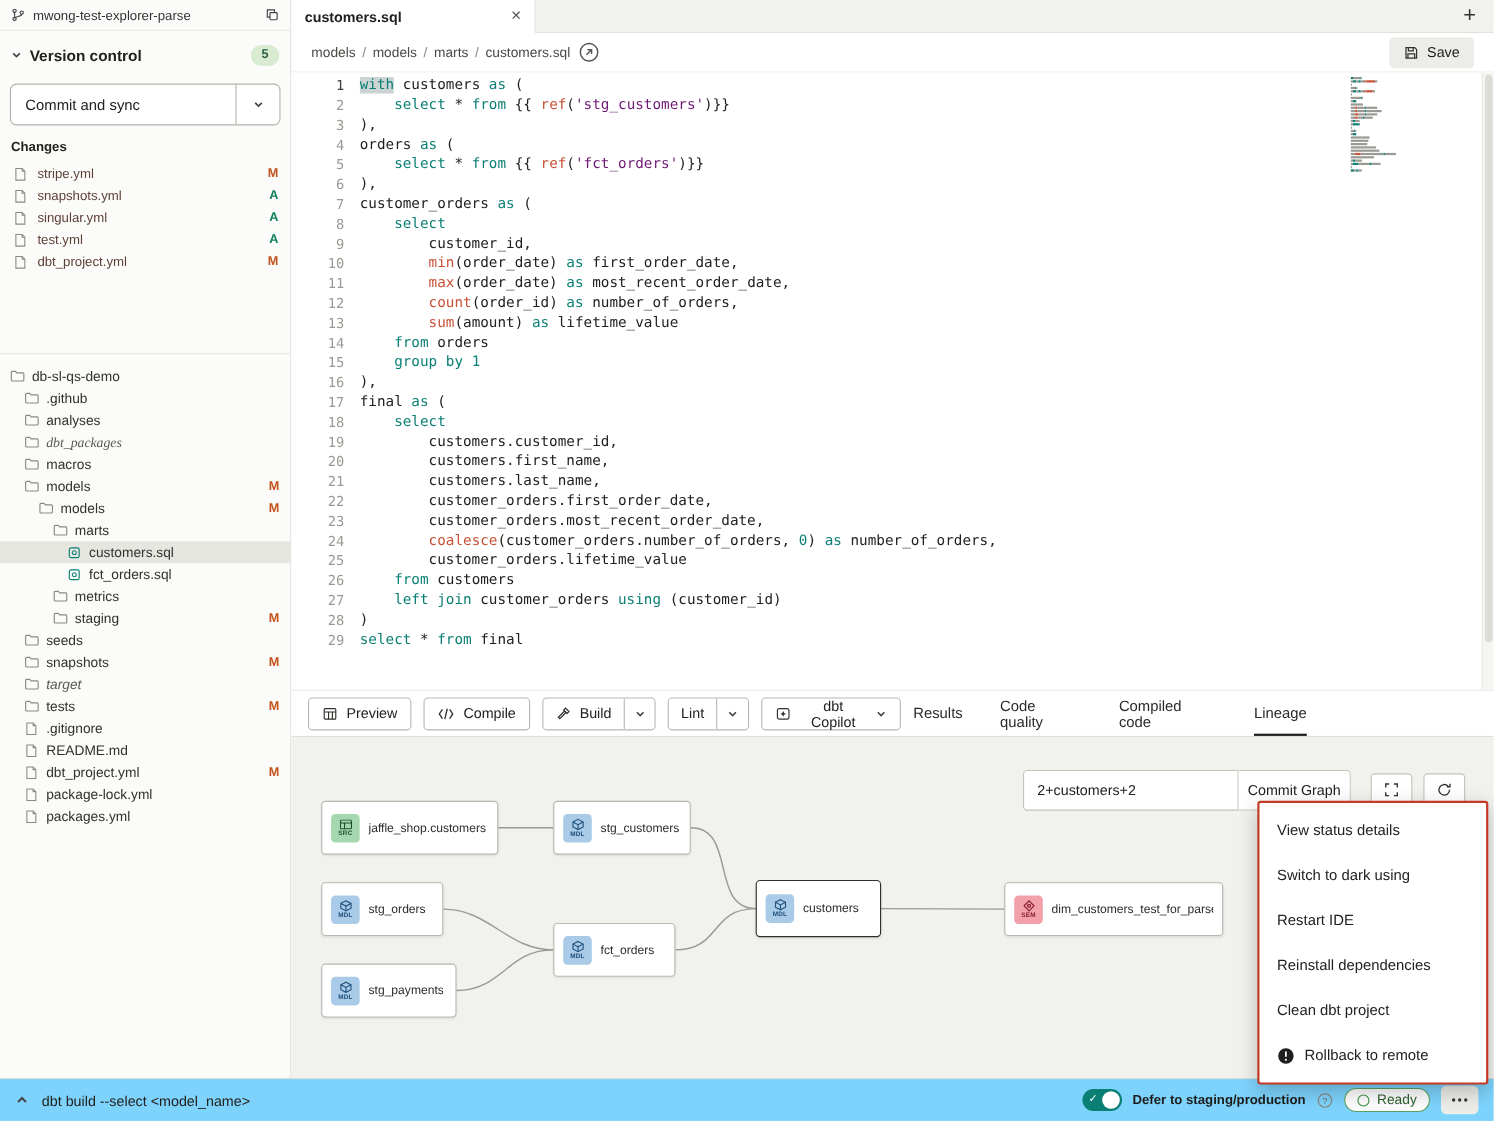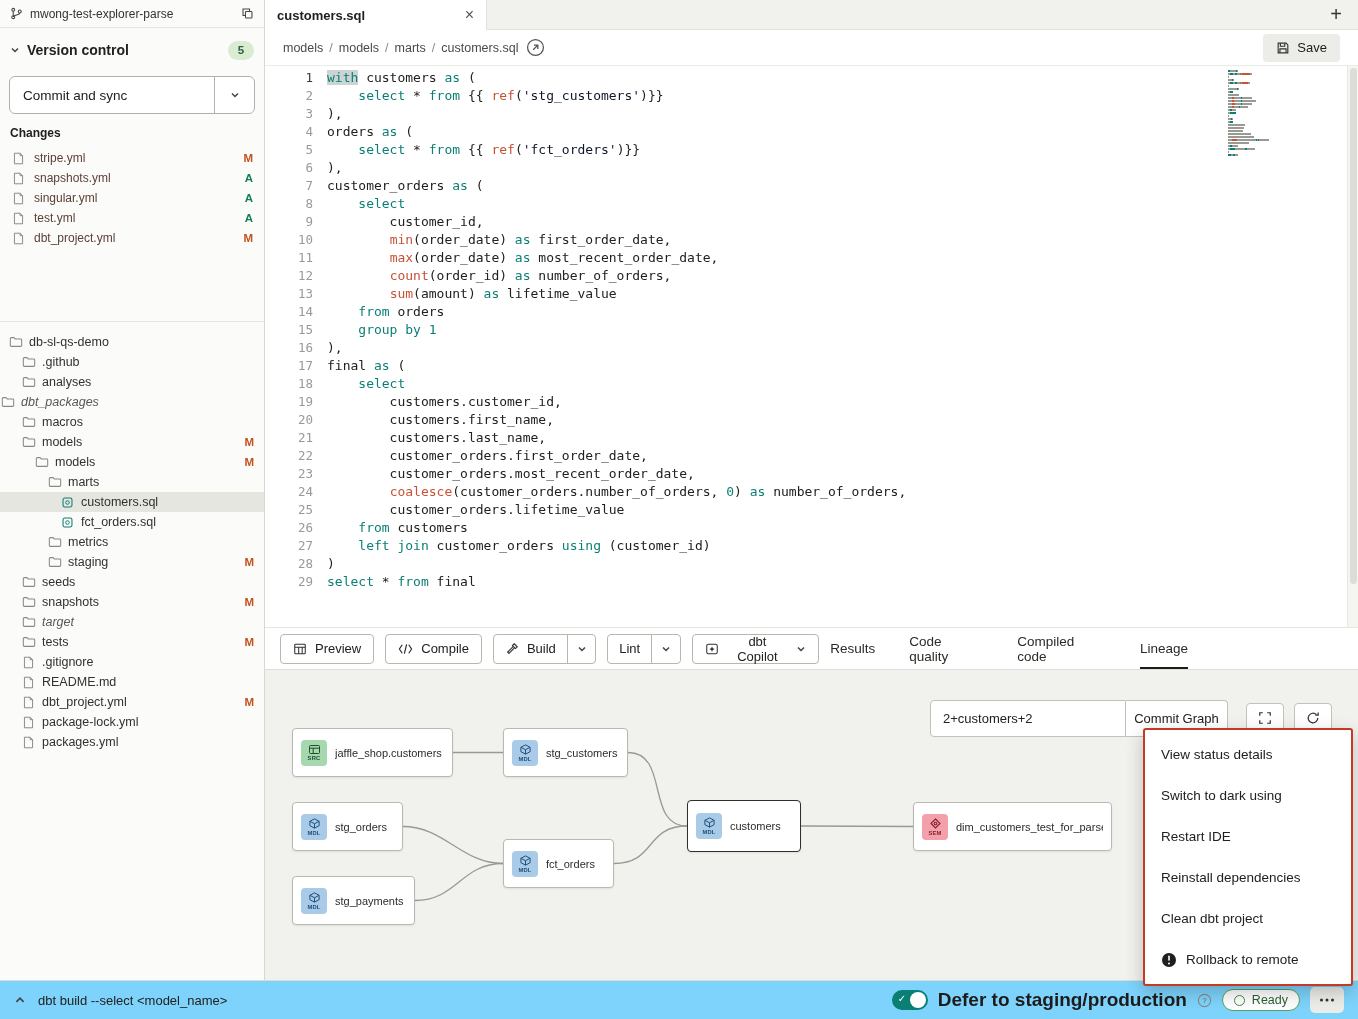--- a/index.html
+++ b/index.html
@@ -53,21 +53,21 @@
   .save-btn { margin-left:auto; height:28px; background:#ececE9; border:none; border-radius:4px; display:flex; align-items:center; gap:7px; padding:0 13px; font-size:13px; color:#23211e; cursor:pointer; }
 
   .editor { height:562px; position:relative; display:flex; background:#fff; border-bottom:1px solid #e6e6e1; overflow:hidden; }
   .gutter { width:62px; padding:3px 14px 0 0; text-align:right; font-family:"DejaVu Sans Mono", monospace; font-size:12.5px; line-height:18px; color:#9a9a94; user-select:none; }
   .gutter .ln.active { color:#3a3a36; }
   .code { flex:1; padding-top:3px; font-family:"DejaVu Sans Mono", monospace; font-size:13px; line-height:18px; white-space:pre; overflow:hidden; }
   .tok-p { color:#22211e; }
   .tok-kw { color:#0a7f74; }
   .tok-kwh { color:#0a7f74; background:#ccd4d3; }
   .tok-fn { color:#c75237; }
-  .tok-str { color:#0f172a; }
+  .tok-str { color:#701a75; }
   .tok-num { color:#0a7f74; }
   .minimap { position:absolute; right:70px; top:4px; width:60px; }
   .mm-line { height:2px; margin-bottom:1px; white-space:nowrap; font-size:0; }
   .mm-seg { display:inline-block; height:2px; vertical-align:top; }
   .mm-p { background:#9a9a94; }
   .mm-kw,.mm-kwh,.mm-num { background:#0a7f74; }
   .mm-fn,.mm-str { background:#c75237; }
   .v-scroll { position:absolute; right:0; top:0; bottom:0; width:11px; background:#f5f5f2; border-left:1px solid #e8e8e3; }
   .v-thumb { position:absolute; top:2px; left:2px; width:7px; height:92%; border-radius:4px; background:#dddDD7; }
 
@@ -103,21 +103,21 @@
   .ctx-menu { position:absolute; left:1143px; top:728px; width:210px; background:#fff; border:2px solid #c43a27; border-radius:3px; box-shadow:0 6px 18px rgba(0,0,0,.22); z-index:50; padding:4px 0; }
   .ctx-item { height:41px; display:flex; align-items:center; gap:9px; padding:0 16px; font-size:13.5px; color:#23211e; cursor:pointer; }
 
   
   .statusbar { height:39px; border-top:1px solid #dcdcd6; background:#7dd3fc; display:flex; align-items:center; padding:0 14px; gap:0; }
   .sb-cmd { font-size:13px; color:#23211e; margin-left:12px; }
   .sb-right { margin-left:auto; display:flex; align-items:center; gap:10px; }
   .toggle { width:36px; height:20px; border-radius:10px; background:#0a7f74; position:relative; cursor:pointer; }
   .toggle .knob { position:absolute; right:2px; top:2px; width:16px; height:16px; border-radius:50%; background:#fff; }
   .toggle .tick { position:absolute; left:6px; top:3px; color:#fff; font-size:10px; }
-  .sb-defer { font-size:19px; font-weight:700; color:#1d1c1a; }
+  .sb-defer { font-size:12px; font-weight:700; color:#1d1c1a; }
   .ready-pill { display:flex; align-items:center; gap:7px; border:1px solid #5aa05e; border-radius:13px; background:#fcfdfc; padding:3px 11px; cursor:default; }
   .ready-dot { width:11px; height:11px; border-radius:50%; border:1.6px solid #3c8d42; }
   .ready-text { font-size:12.5px; color:#2c5f31; }
   .more-btn { width:34px; height:26px; border:none; border-radius:5px; background:#ececE8; display:flex; align-items:center; justify-content:center; cursor:pointer; }
 </style>
 </head>
 <body>
 
 <div class="app">
   <div class="top">
@@ -234,21 +234,21 @@
               <span class="tree-name">.github</span>
             </div>
             <div class="tree-row" style="padding-left: 21px;">
               <span class="ticon">
                 <svg width="14" height="14" viewBox="0 0 16 16" fill="none" stroke="#8a8a82" stroke-width="1.2">
                   <path d="M1.5 4 a1 1 0 0 1 1 -1 h3.2 L7.2 4.5 h6.3 a1 1 0 0 1 1 1 V12 a1 1 0 0 1 -1 1 H2.5 a1 1 0 0 1 -1 -1 z"></path>
                 </svg>
               </span>
               <span class="tree-name">analyses</span>
             </div>
-            <div class="tree-row italic" style="">
+            <div class="tree-row italic" style="padding-left: 21px; font-family: Liberation Serif, serif;">
               <span class="ticon">
                 <svg width="14" height="14" viewBox="0 0 16 16" fill="none" stroke="#8a8a82" stroke-width="1.2">
                   <path d="M1.5 4 a1 1 0 0 1 1 -1 h3.2 L7.2 4.5 h6.3 a1 1 0 0 1 1 1 V12 a1 1 0 0 1 -1 1 H2.5 a1 1 0 0 1 -1 -1 z"></path>
                 </svg>
               </span>
               <span class="tree-name">dbt_packages</span>
             </div>
             <div class="tree-row" style="padding-left: 21px;">
               <span class="ticon">
                 <svg width="14" height="14" viewBox="0 0 16 16" fill="none" stroke="#8a8a82" stroke-width="1.2">

